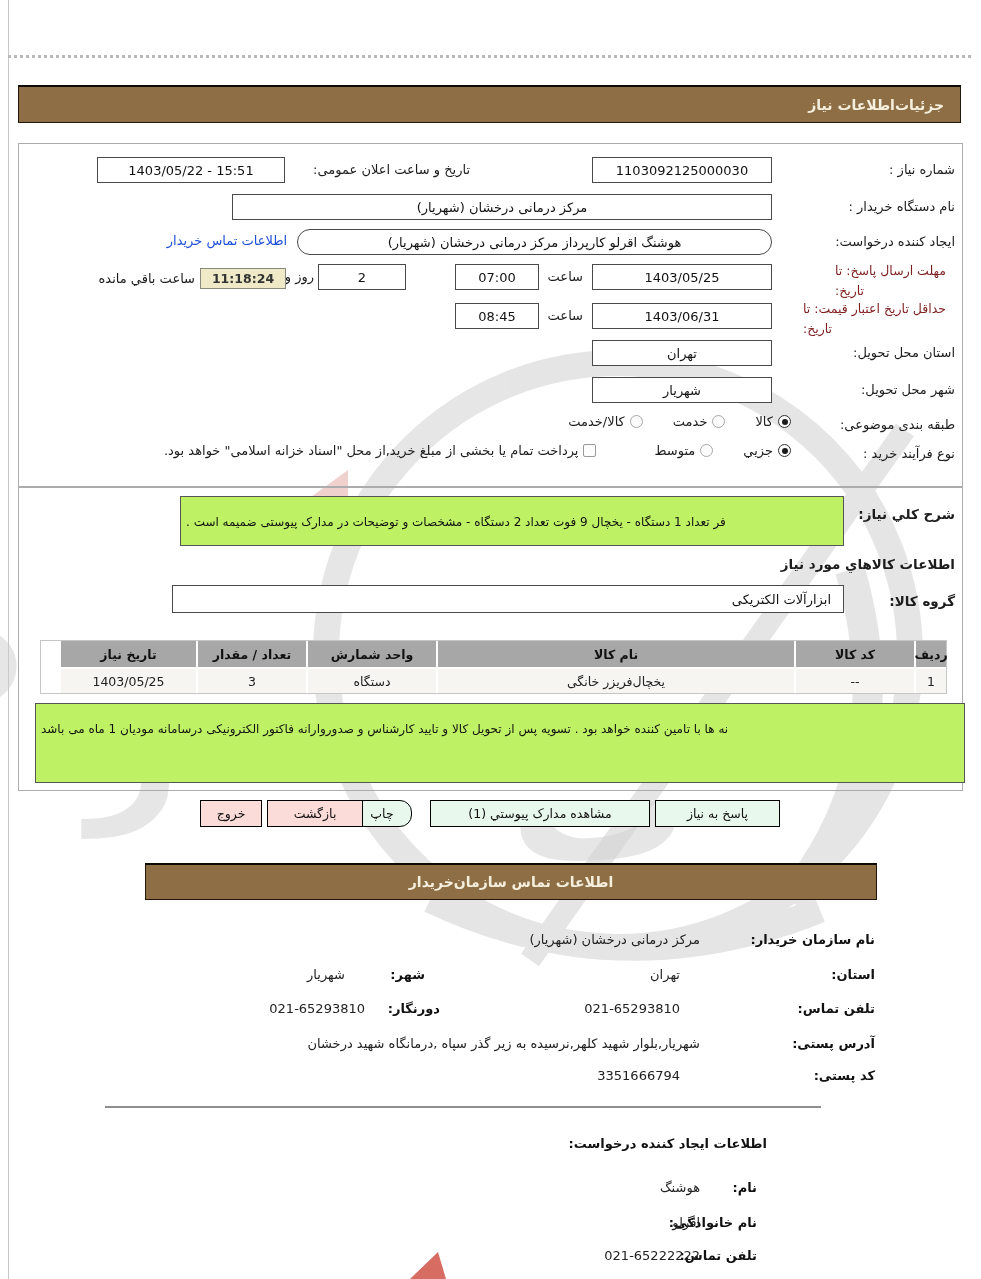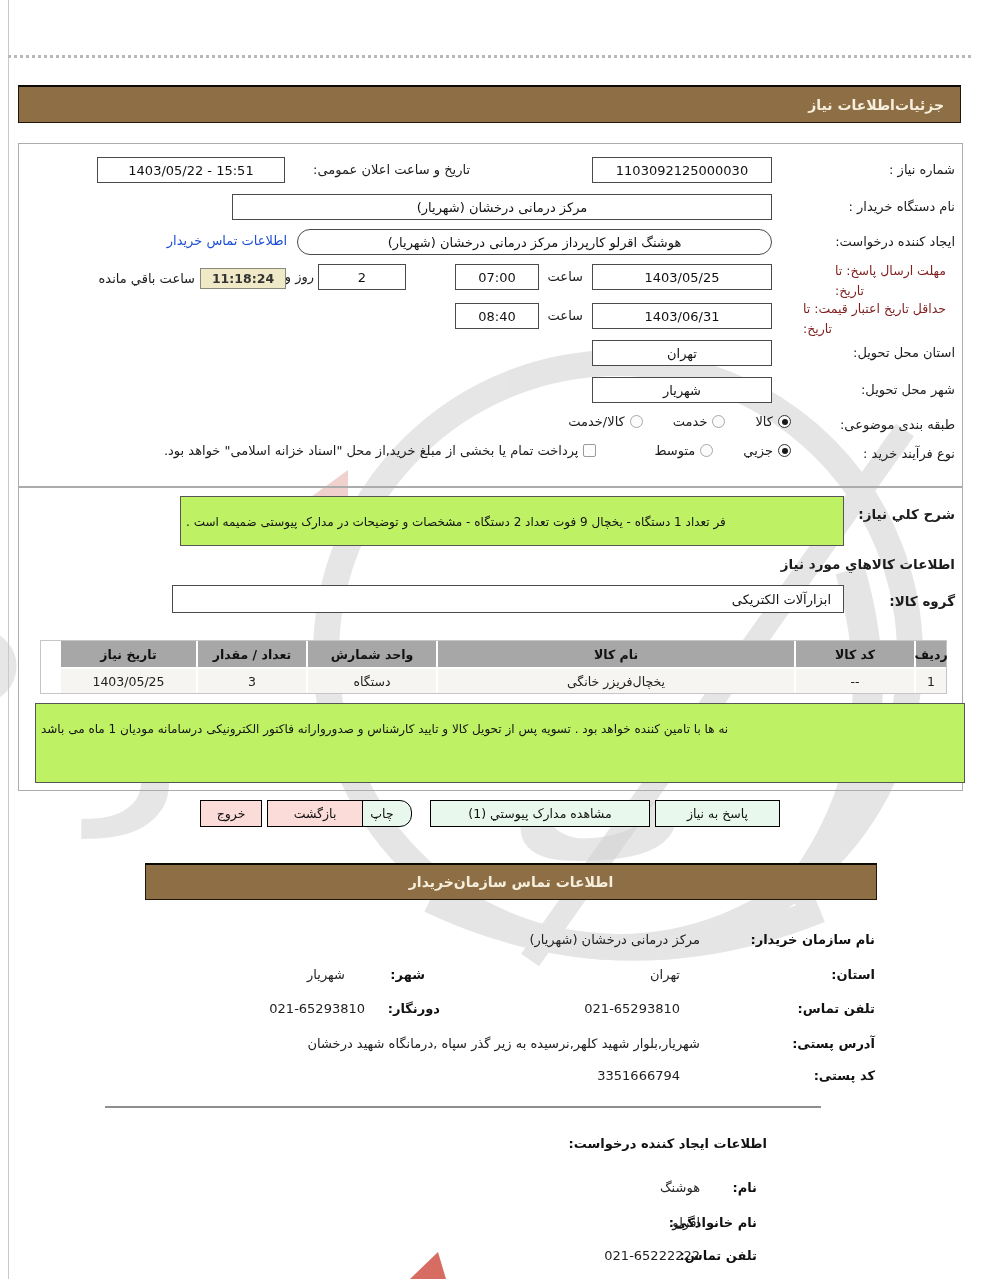--- a/index.html
+++ b/index.html
@@ -149,21 +149,21 @@
   <span class="abs z lbl" id="lbl-hour-1">ساعت</span>
   <div class="abs z box ltr" id="reply-hour-box">07:00</div>
   <div class="abs z box ltr" id="days-box">2</div>
   <span class="abs z lbl" id="lbl-days-and">روز و</span>
   <div class="abs z ltr" id="countdown-box">11:18:24</div>
   <span class="abs z lbl" id="lbl-remaining">ساعت باقي مانده</span>
 
   <span class="abs z lbl2" id="lbl-price-validity">حداقل تاریخ اعتبار قیمت: تا تاریخ:</span>
   <div class="abs z box ltr" id="price-date-box">1403/06/31</div>
   <span class="abs z lbl" id="lbl-hour-2">ساعت</span>
-  <div class="abs z box ltr" id="price-hour-box">08:40</div>
+  <div class="abs z box ltr" id="price-hour-box">08:45</div>
 
   <span class="abs z lbl" id="lbl-province">استان محل تحویل:</span>
   <div class="abs z box" id="province-box">تهران</div>
   <span class="abs z lbl" id="lbl-city">شهر محل تحویل:</span>
   <div class="abs z box" id="city-box">شهریار</div>
 
   <span class="abs z lbl" id="lbl-subject">طبقه بندی موضوعی:</span>
   <div class="abs z" id="subject-group">
     <span class="opt">
       <span class="radio sel">

